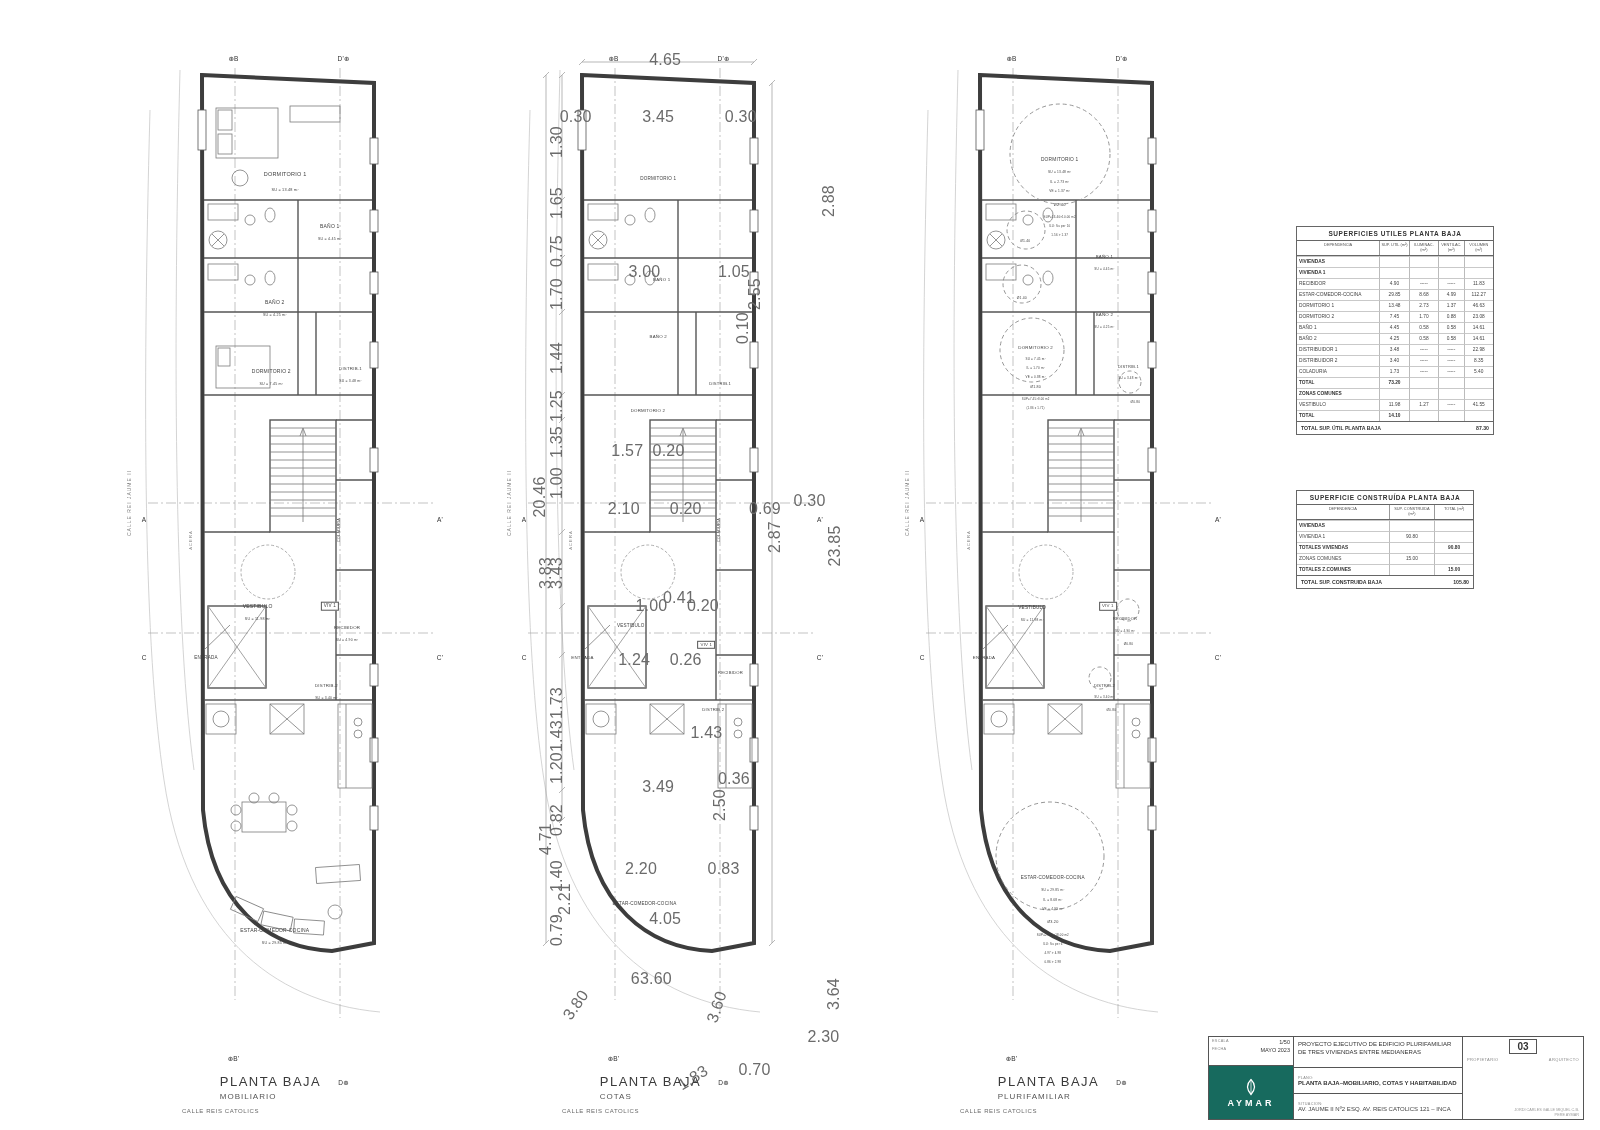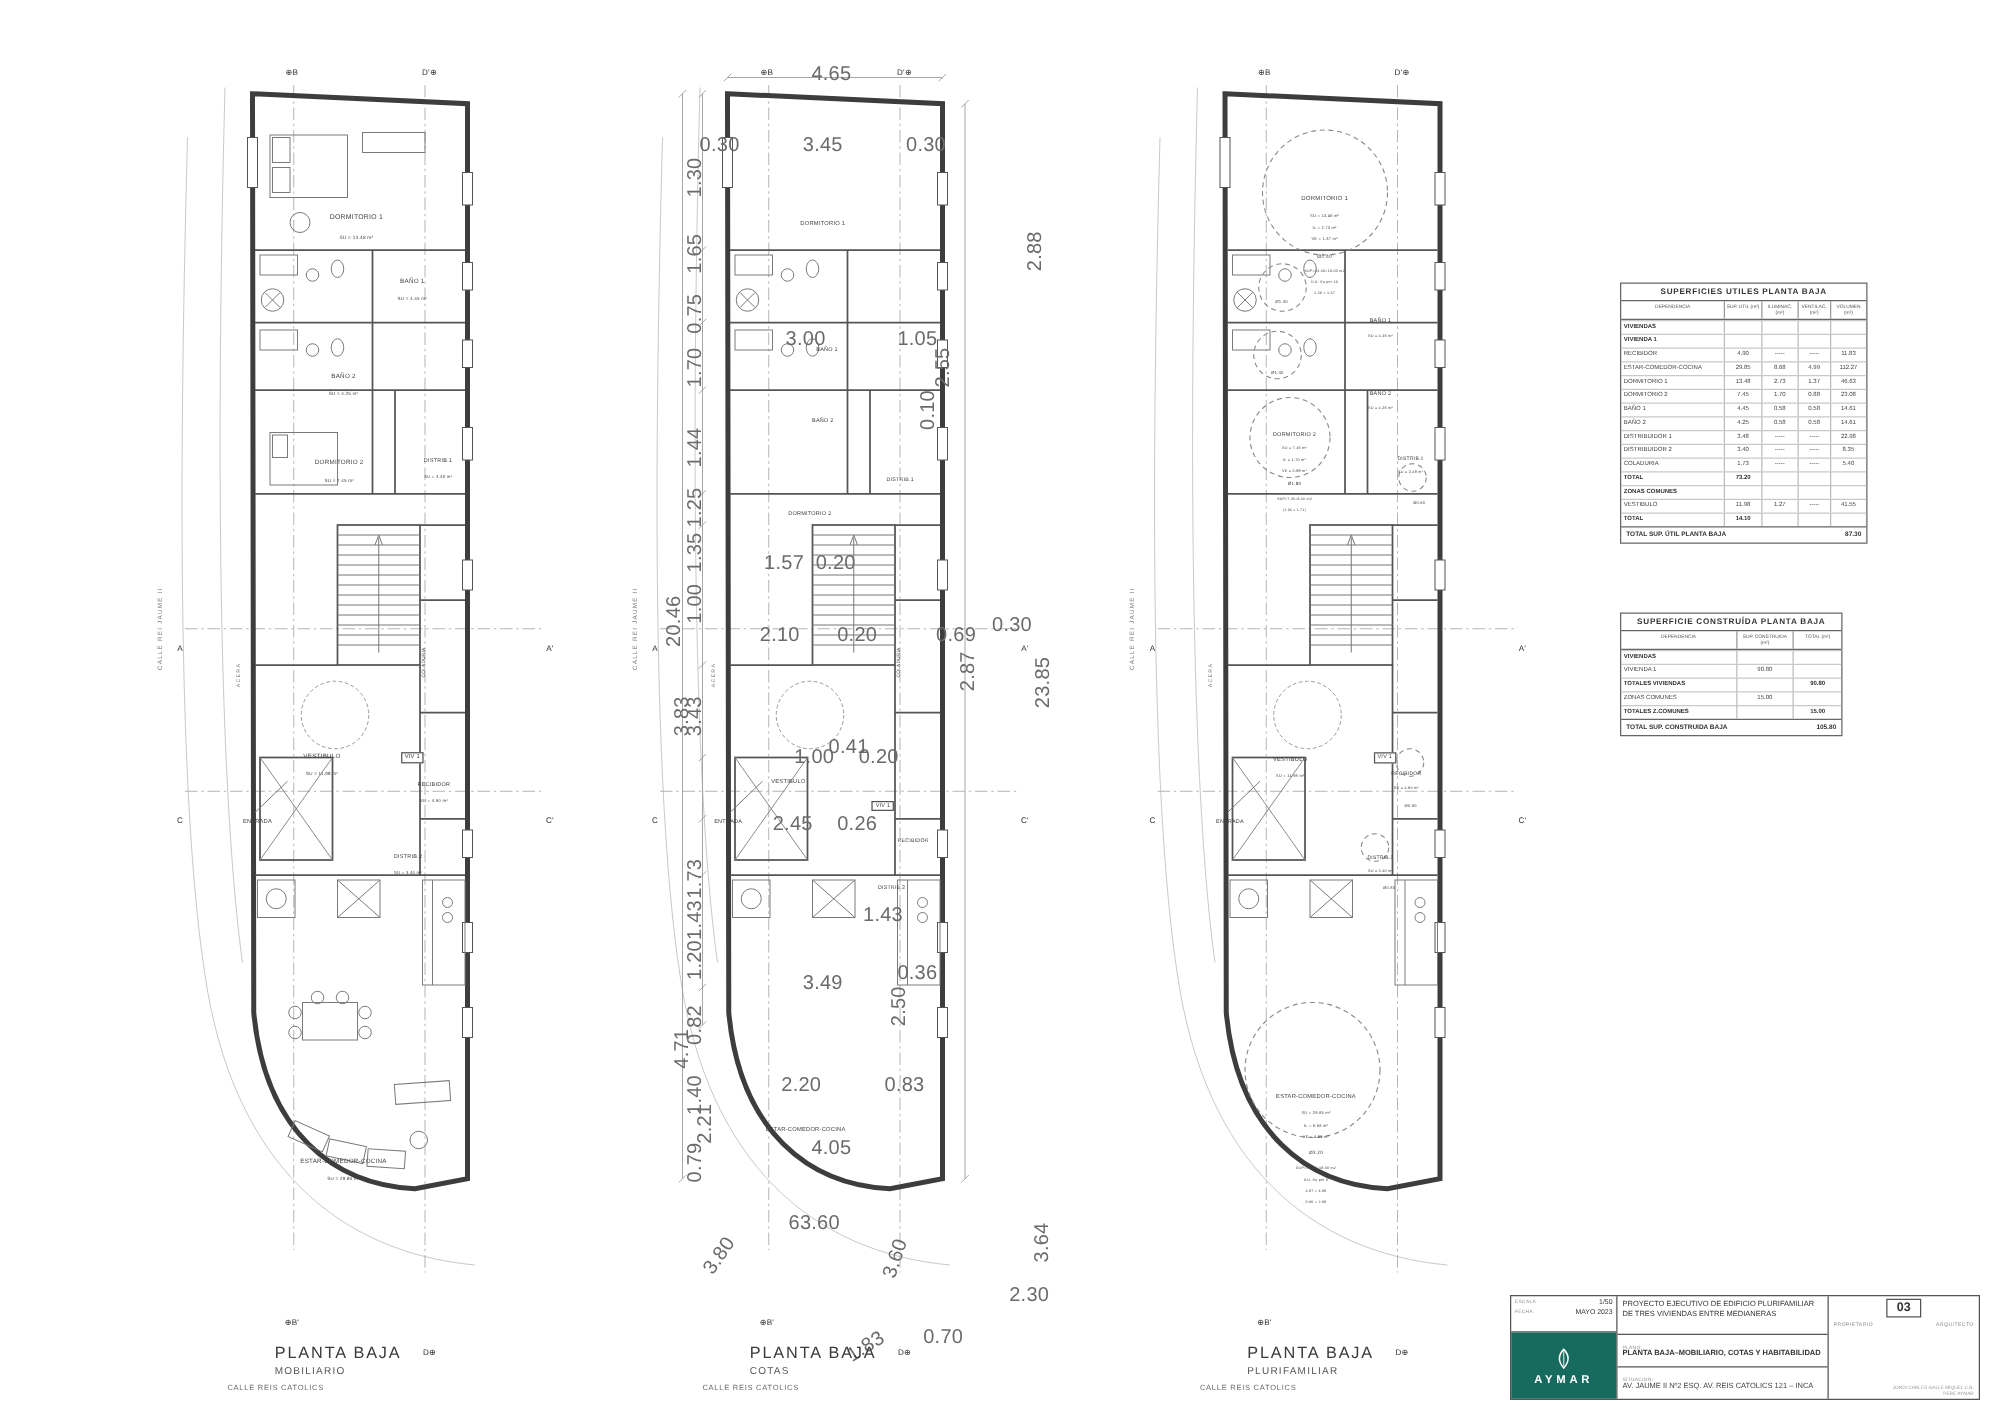--- a/index.html
+++ b/index.html
@@ -439,21 +439,21 @@
     <span class="plan-label lbl-dim" style="left: 36%; top: 42.6%; transform: translate(-50%, -50%);">2.10</span>
     <span class="plan-label lbl-dim" style="left: 54%; top: 42.6%; transform: translate(-50%, -50%);">0.20</span>
     <span class="plan-label lbl-dim" style="left: 77%; top: 42.6%; transform: translate(-50%, -50%);">0.69</span>
     <span class="plan-label lbl-dim" style="left: 80%; top: 45.2%; transform: translate(-50%, -50%) rotate(-90deg);">2.87</span>
     <span class="plan-label lbl-dim" style="left: 97.5%; top: 46%; transform: translate(-50%, -50%) rotate(-90deg);">23.85</span>
     <span class="plan-label lbl-dim" style="left: 13.5%; top: 48.5%; transform: translate(-50%, -50%) rotate(-90deg);">3.83</span>
     <span class="plan-label lbl-dim" style="left: 16.5%; top: 48.5%; transform: translate(-50%, -50%) rotate(-90deg);">3.43</span>
     <span class="plan-label lbl-dim" style="left: 52%; top: 50.8%; transform: translate(-50%, -50%);">0.41</span>
     <span class="plan-label lbl-dim" style="left: 44%; top: 51.6%; transform: translate(-50%, -50%);">1.00</span>
     <span class="plan-label lbl-dim" style="left: 59%; top: 51.6%; transform: translate(-50%, -50%);">0.20</span>
-    <span class="plan-label lbl-dim" style="left: 39%; top: 56.6%; transform: translate(-50%, -50%);">2.45</span>
+    <span class="plan-label lbl-dim" style="left: 39%; top: 56.6%; transform: translate(-50%, -50%);">1.24</span>
     <span class="plan-label lbl-dim" style="left: 54%; top: 56.6%; transform: translate(-50%, -50%);">0.26</span>
     <span class="plan-label lbl-dim" style="left: 16.5%; top: 60.6%; transform: translate(-50%, -50%) rotate(-90deg);">1.73</span>
     <span class="plan-label lbl-dim" style="left: 16.5%; top: 63.6%; transform: translate(-50%, -50%) rotate(-90deg);">1.43</span>
     <span class="plan-label lbl-dim" style="left: 60%; top: 63.4%; transform: translate(-50%, -50%);">1.43</span>
     <span class="plan-label lbl-dim" style="left: 16.5%; top: 66.6%; transform: translate(-50%, -50%) rotate(-90deg);">1.20</span>
     <span class="plan-label lbl-dim" style="left: 46%; top: 68.4%; transform: translate(-50%, -50%);">3.49</span>
     <span class="plan-label lbl-dim" style="left: 68%; top: 67.6%; transform: translate(-50%, -50%);">0.36</span>
     <span class="plan-label lbl-dim" style="left: 64%; top: 70%; transform: translate(-50%, -50%) rotate(-90deg);">2.50</span>
     <span class="plan-label lbl-dim" style="left: 16.5%; top: 71.4%; transform: translate(-50%, -50%) rotate(-90deg);">0.82</span>
     <span class="plan-label lbl-dim" style="left: 13.5%; top: 73.2%; transform: translate(-50%, -50%) rotate(-90deg);">4.71</span>

